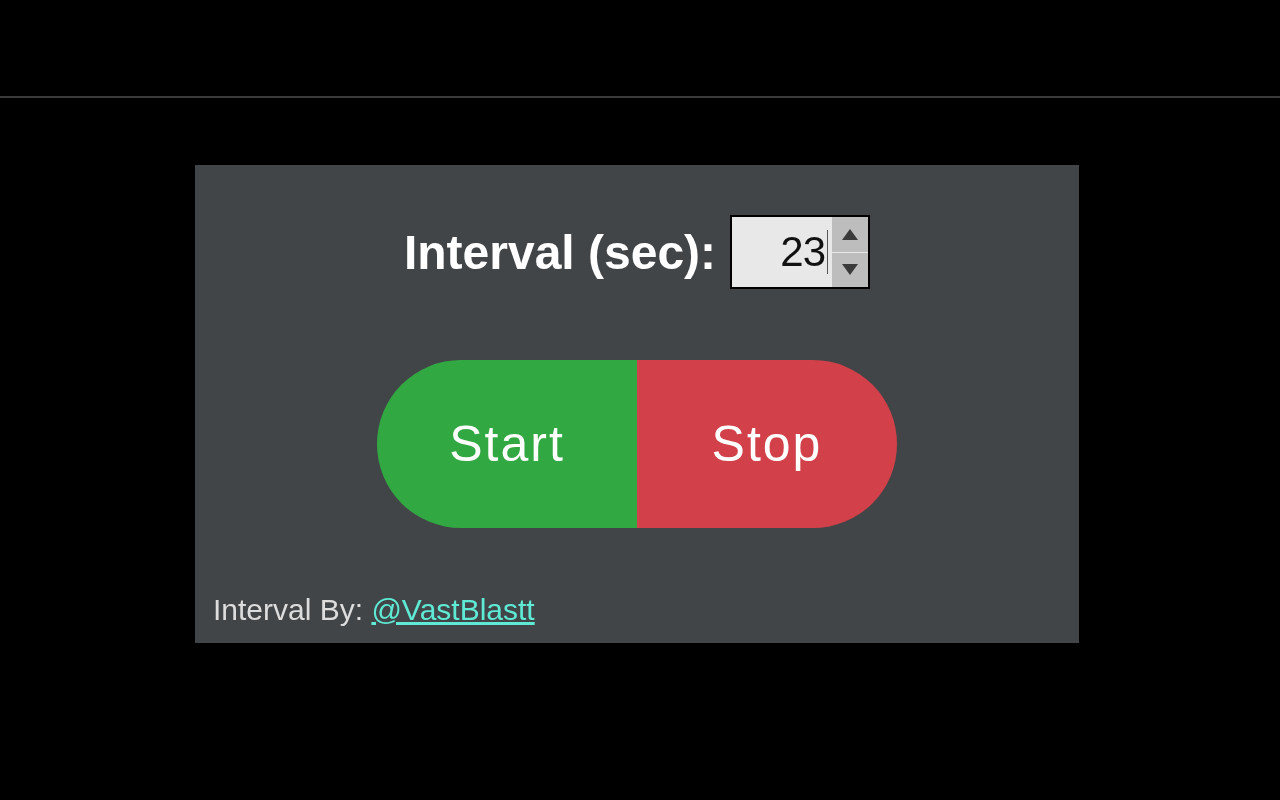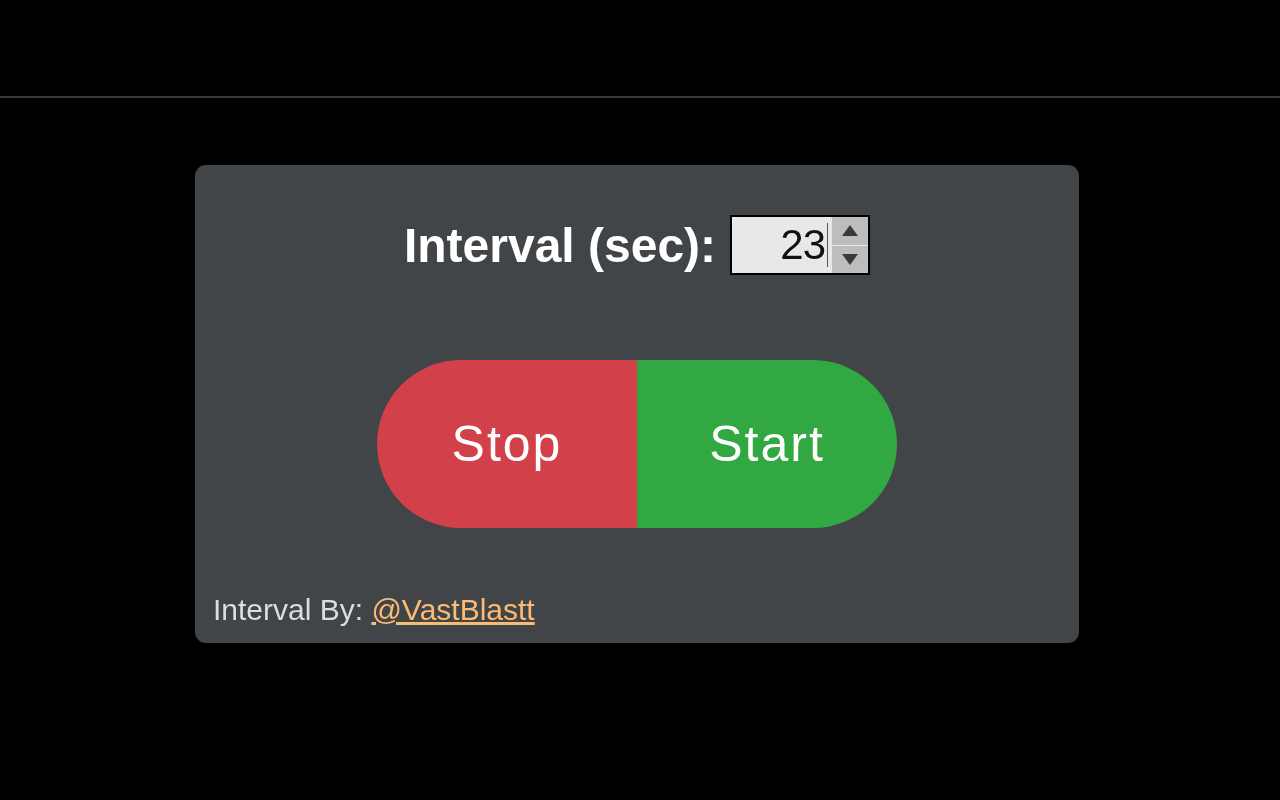--- a/index.html
+++ b/index.html
@@ -23,21 +23,20 @@
   }
 
   .panel {
     position: absolute;
     left: 195px;
     top: 165px;
     width: 884px;
     height: 478px;
     background: #424548;
     box-sizing: border-box;
-    border-radius: 11px;
   }
 
   .row-interval {
     position: absolute;
     top: 50px;
     left: 0;
     width: 100%;
     display: flex;
     align-items: center;
     justify-content: center;
@@ -46,21 +45,21 @@
 
   .interval-label {
     color: #fff;
     font-size: 48px;
     font-weight: 700;
   }
 
   
   .spinner {
     width: 140px;
-    height: 60px;
+    height: 74px;
     border: 2px solid #000;
     background: #e8e8e8;
     display: flex;
     box-sizing: border-box;
   }
   .spinner-value {
     flex: 1;
     display: flex;
     align-items: center;
     justify-content: flex-end;
@@ -132,21 +131,21 @@
 
   .credits {
     position: absolute;
     left: 18px;
     bottom: 16px;
     color: #ddd;
     font-size: 30px;
     font-weight: 400;
   }
   .credits a {
-    color: #fdba74;
+    color: #5eead4;
     text-decoration: underline;
   }
 </style>
 </head>
 <body>
 
 <div class="topline"></div>
 
 <div class="panel">
 
@@ -163,21 +162,21 @@
           <div class="tri-up"></div>
         </div>
         <div class="spinner-btn">
           <div class="tri-down"></div>
         </div>
       </div>
     </div>
   </div>
 
   <div class="pill">
+    <div class="pill-half pill-start">Start</div>
     <div class="pill-half pill-stop">Stop</div>
-    <div class="pill-half pill-start">Start</div>
   </div>
 
   <div class="credits">
     <span>Interval By: </span><a href="#">@VastBlastt</a>
   </div>
 
 </div>
 
 </body></html>

